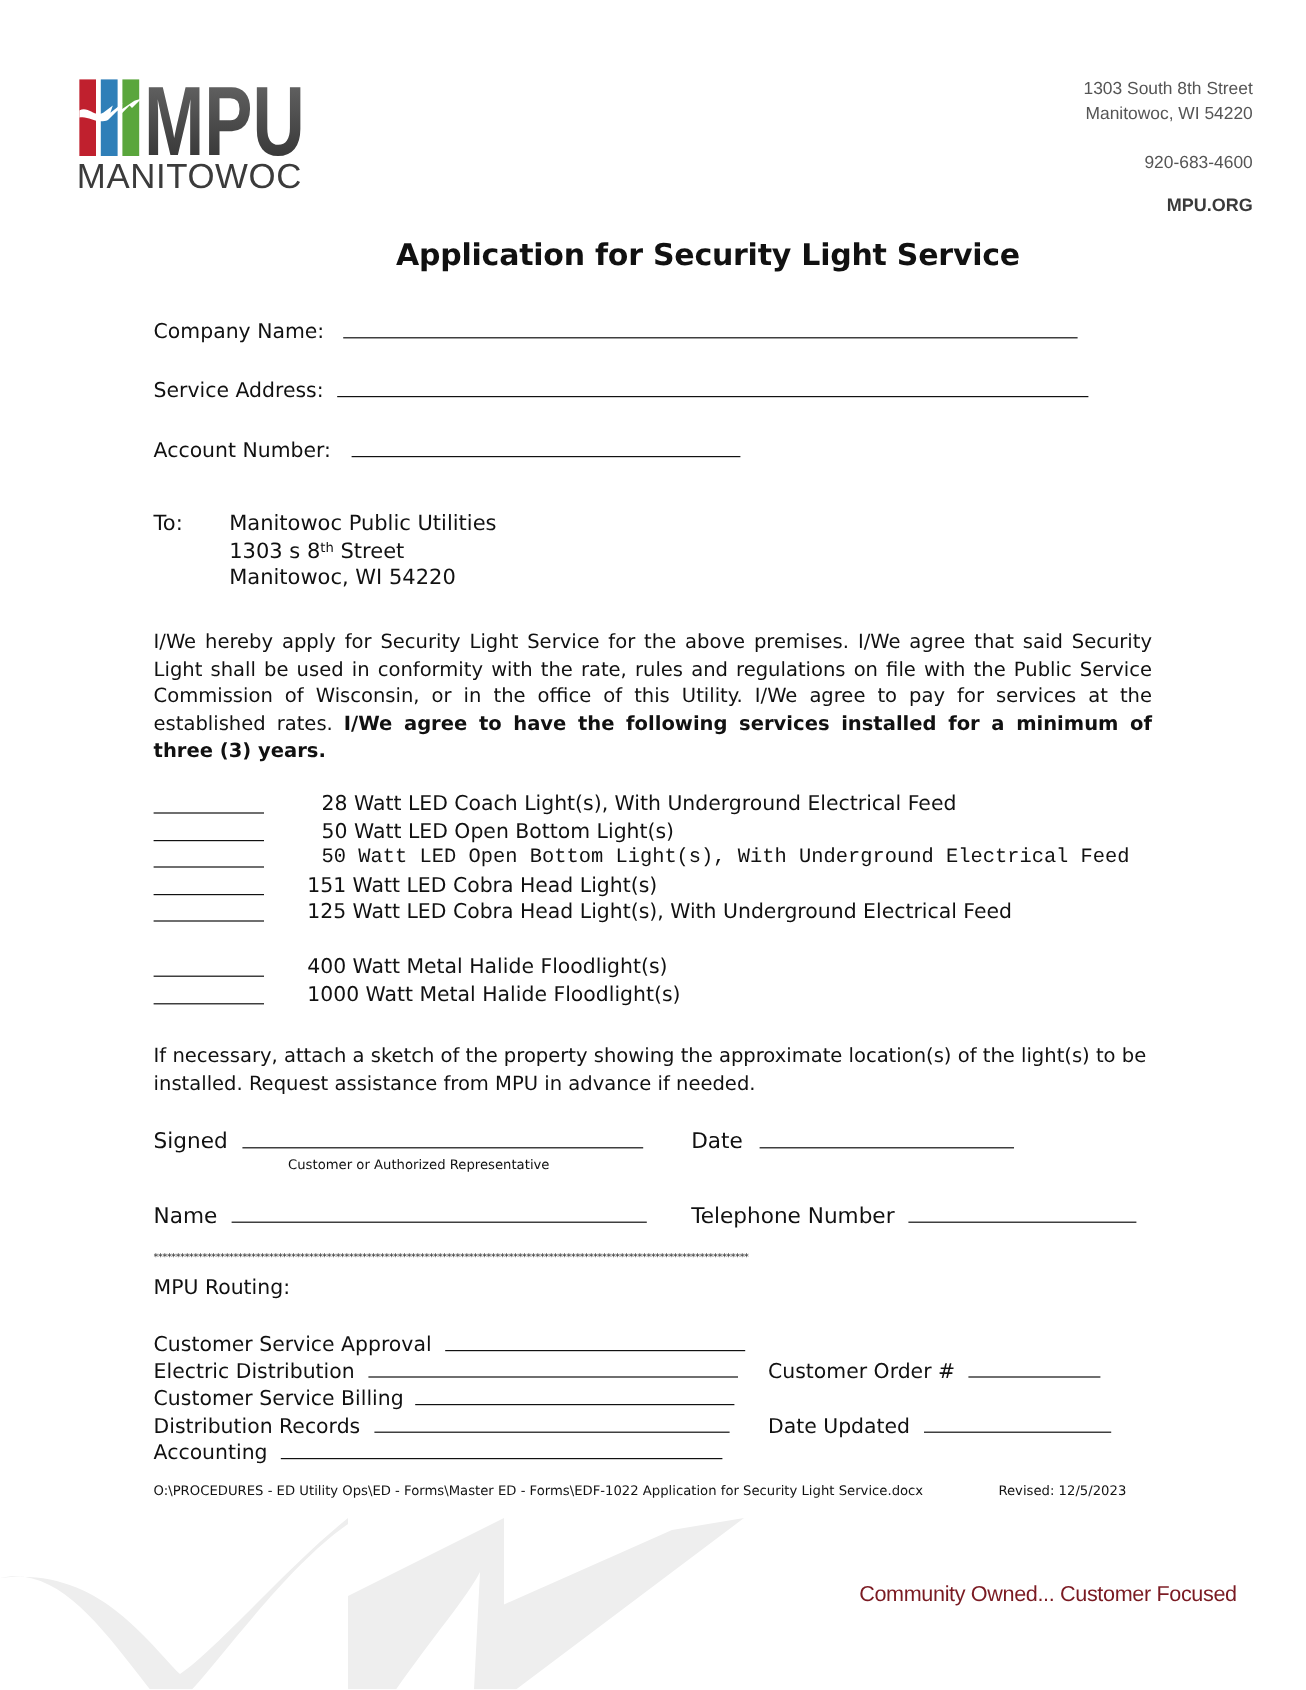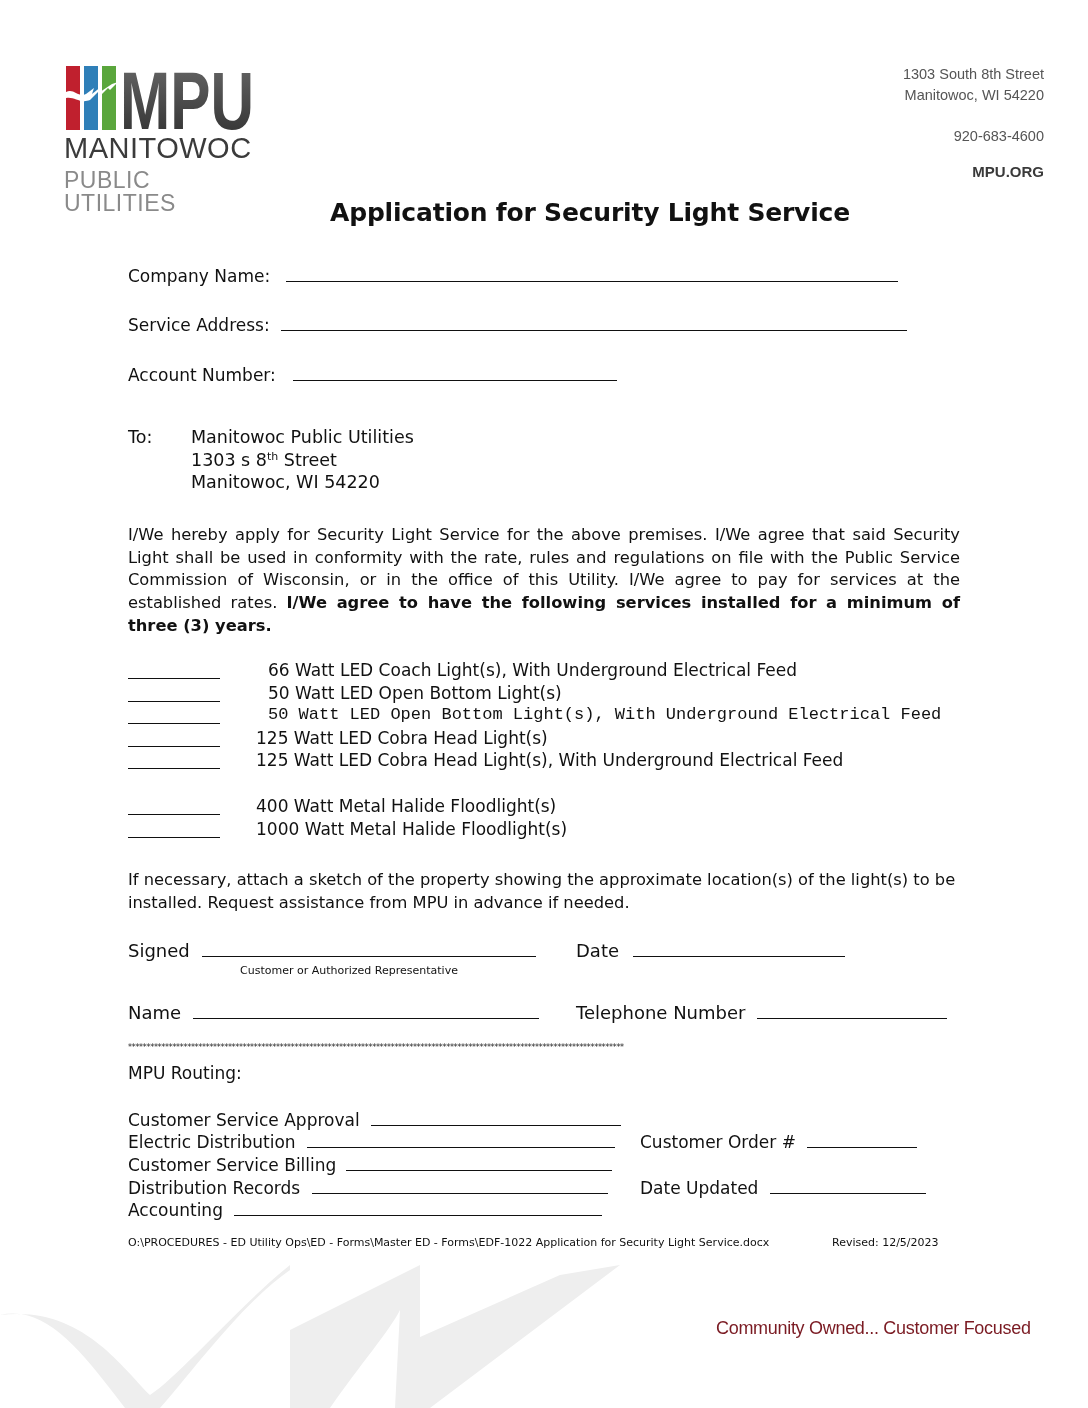--- a/index.html
+++ b/index.html
@@ -75,21 +75,20 @@
         <stop offset="1" stop-color="#2e2e2e"></stop>
       </linearGradient>
     </defs>
     <rect x="0" y="0" width="14" height="64" fill="#c0202e"></rect>
     <rect x="18" y="0" width="14" height="64" fill="#2f7fb8"></rect>
     <rect x="36" y="0" width="14" height="64" fill="#5aa63c"></rect>
     <path d="M0,26 C8,22 12,32 20,28 L28,22 L26,28 L36,20 L34,26 L46,18 L52,16 L44,24 L42,22 L34,30 L32,26 L24,34 C14,38 8,30 0,32 Z" fill="#ffffff"></path>
     <text x="54" y="63" font-family="Liberation Sans, sans-serif" font-weight="bold" font-size="82" fill="url(#gm)" textLength="134" lengthAdjust="spacingAndGlyphs">MPU</text>
   </svg>
   <div class="logo-word1">MANITOWOC</div>
-  <div class="logo-word2">PUBLIC UTILITIES</div>
 </div>
 
 <div class="abs hdr">
   <div>1303 South 8th Street</div>
   <div>Manitowoc, WI 54220</div>
   <div style="height:20px"></div>
   <div>920-683-4600</div>
   <div class="site">MPU.ORG</div>
 </div>
 
@@ -116,33 +115,33 @@
     <div>Manitowoc, WI  54220</div>
   </div>
 </div>
 
 <div class="abs para body-text">
   <span>I/We hereby apply for Security Light Service for the above premises.  I/We agree that said Security Light shall be used in conformity with the rate, rules and regulations on file with the Public Service Commission of Wisconsin, or in the office of this Utility.  I/We agree to pay for services at the established rates.  </span><b>I/We agree to have the following services installed for a minimum of three (3) years.</b>
 </div>
 
 <div class="abs opt" style="top:663px;">
   <span class="blank"></span>
-  <span class="lbl" style="left:140px;">66 Watt LED Coach Light(s), With Underground Electrical Feed</span>
+  <span class="lbl" style="left:140px;">28 Watt LED Coach Light(s), With Underground Electrical Feed</span>
 </div>
 <div class="abs opt" style="top:686px;">
   <span class="blank"></span>
   <span class="lbl" style="left:140px;">50 Watt LED Open Bottom Light(s)</span>
 </div>
 <div class="abs opt" style="top:708px;">
   <span class="blank"></span>
   <span class="lbl" style="left:140px;font-family:Liberation Mono, monospace;">50 Watt LED Open Bottom Light(s), With Underground Electrical Feed</span>
 </div>
 <div class="abs opt" style="top:731px;">
   <span class="blank"></span>
-  <span class="lbl" style="left:128px;">125 Watt LED Cobra Head Light(s)</span>
+  <span class="lbl" style="left:128px;">151 Watt LED Cobra Head Light(s)</span>
 </div>
 <div class="abs opt" style="top:753px;">
   <span class="blank"></span>
   <span class="lbl" style="left:128px;">125 Watt LED Cobra Head Light(s), With Underground Electrical Feed</span>
 </div>
 <div class="abs opt" style="top:799px;">
   <span class="blank"></span>
   <span class="lbl" style="left:128px;">400 Watt Metal Halide Floodlight(s)</span>
 </div>
 <div class="abs opt" style="top:822px;">

